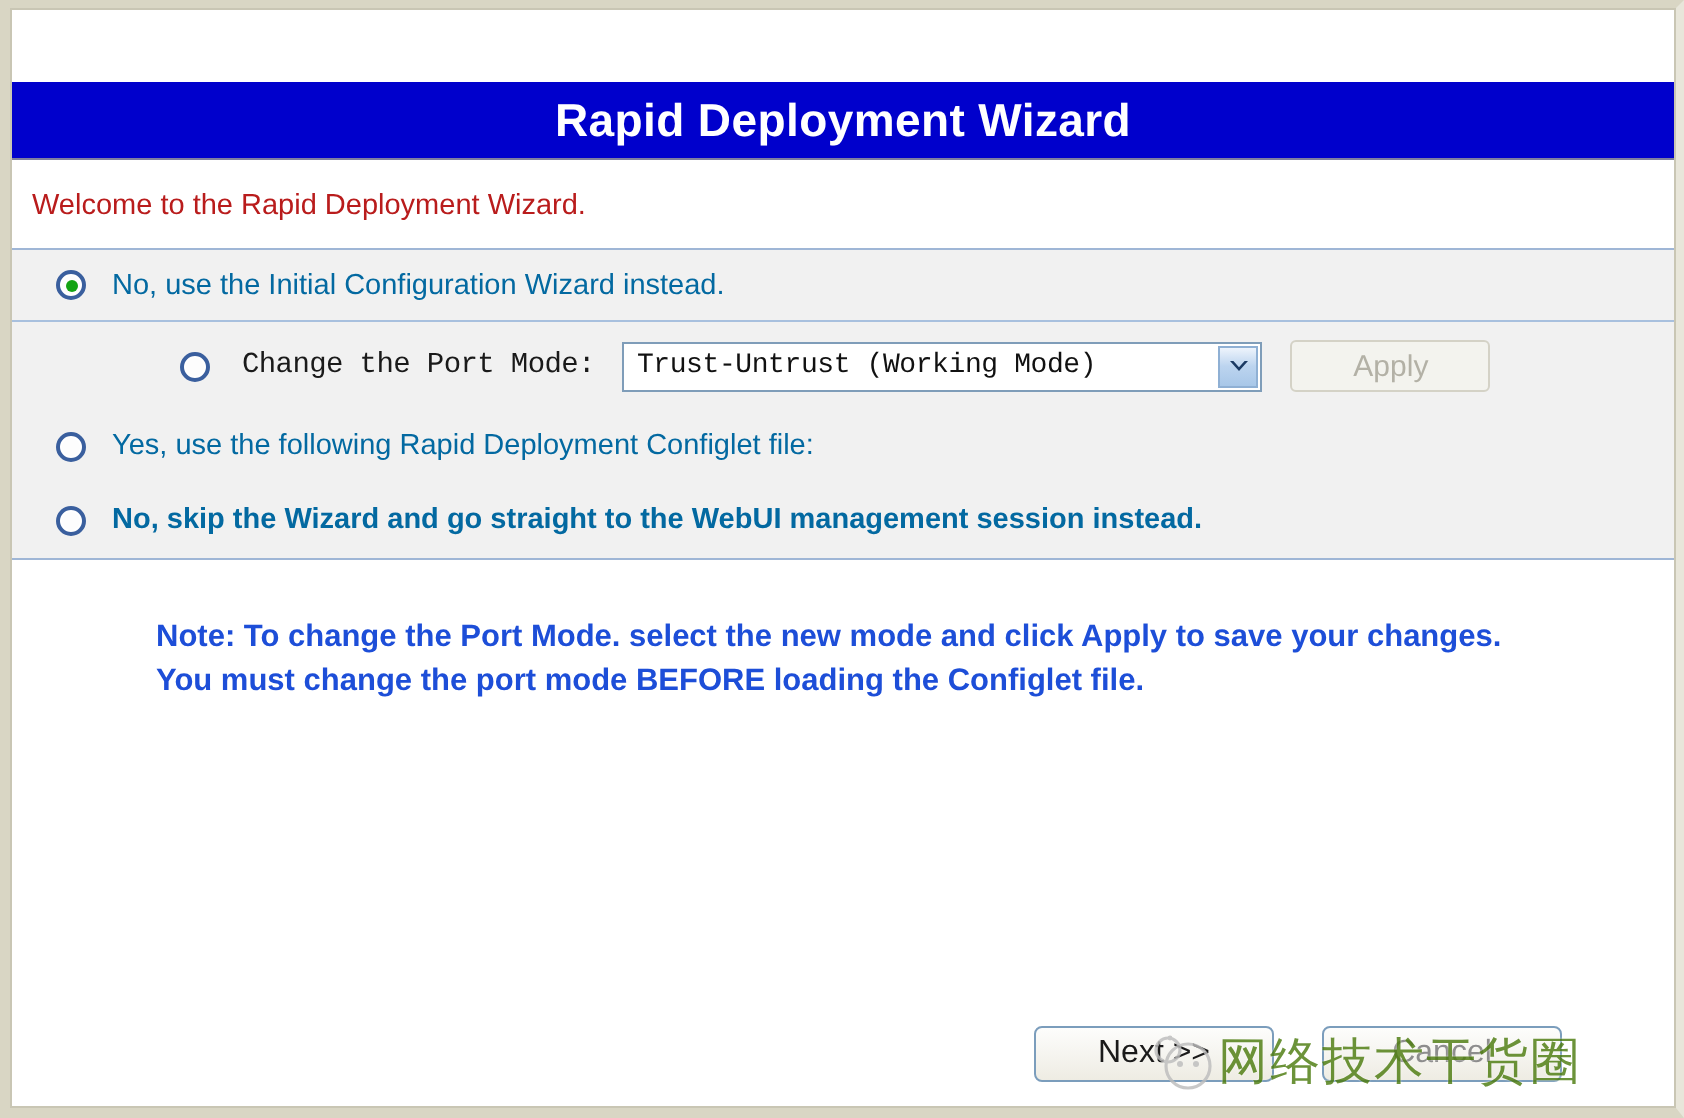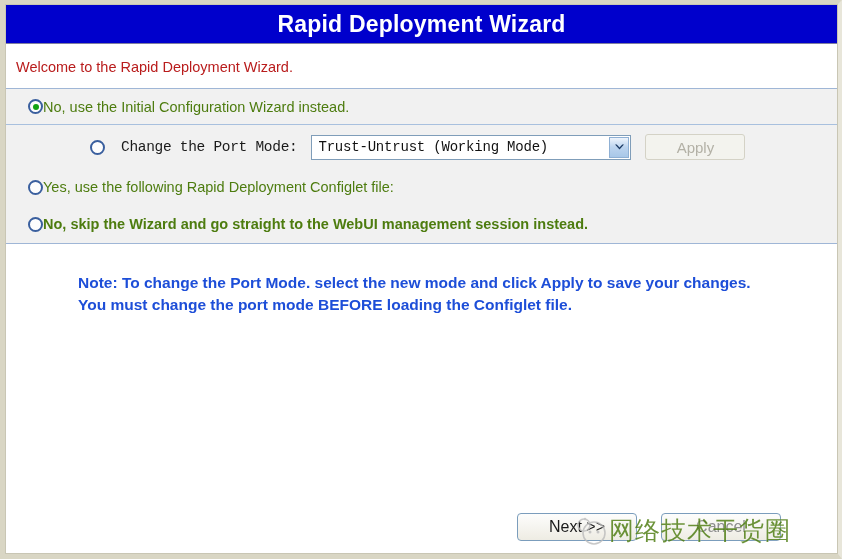--- a/index.html
+++ b/index.html
@@ -38,20 +38,21 @@
   }
 
   
   #title-bar {
     height: 38px;
     background: #0000cc;
     border-bottom: 1px solid #7f7fa0;
     display: flex;
     align-items: center;
     justify-content: center;
+    margin-top: 36px;
   }
   #title-text {
     color: #ffffff;
     font-size: 23px;
     font-weight: bold;
     letter-spacing: 0.2px;
     font-family: "Liberation Sans", sans-serif;
   }
 
   
@@ -100,22 +101,23 @@
     box-shadow: inset 0 0 0 1px #ffffff;
   }
   .radio.checked::after {
     content: "";
     width: 6px;
     height: 6px;
     border-radius: 50%;
     background: #13a313;
   }
   .option-label {
+    margin-left: 13px;
     font-size: 14.5px;
-    color: #4d7c0f;
+    color: #0369a1;
     white-space: nowrap;
     font-family: "Liberation Sans", sans-serif;
   }
   .sub-label {
     margin-left: 16px;
     font-size: 14.5px;
     color: #1a1a1a;
     white-space: nowrap;
     font-family: "Liberation Mono", monospace;
     letter-spacing: -0.3px;

